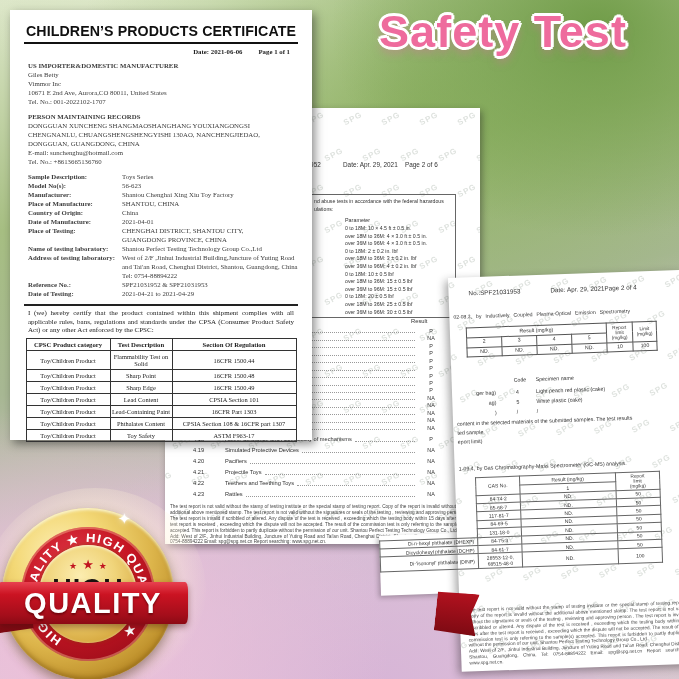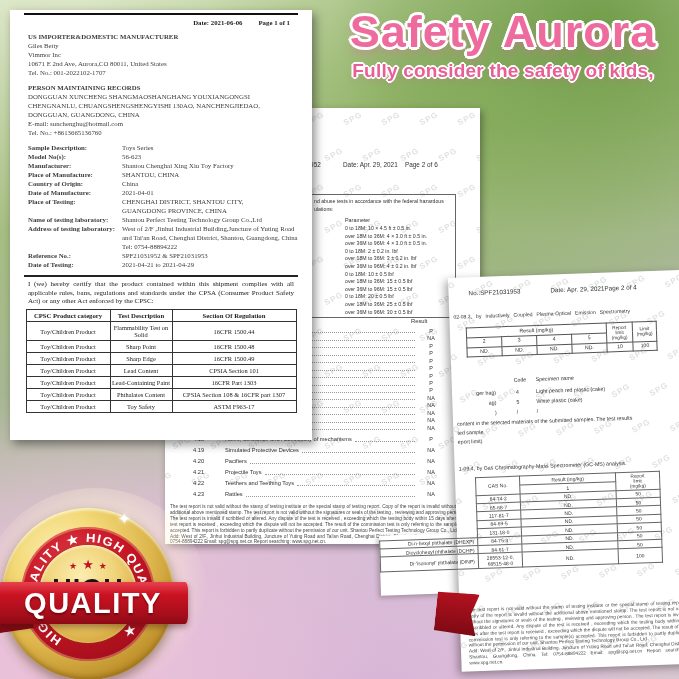--- a/index.html
+++ b/index.html
@@ -576,20 +576,21 @@
             <td>ND.</td>
             <td>100</td>
           </tr>
         </tbody>
     </table>
     <div class="doc-footer right-footer">The test report is not valid without the stamp of testing institute or the special stamp of testing report. Copy of the report is invalid without the additional above mentioned stamp. The test report is not valid without the signatures or seals of the testing , reviewing and approving person . The test report is invalid if scribbled or altered. Any dispute of the test is received , exceeding which the testing body within 15 days after the test report is received , exceeding which the dispute will not be accepted. The result of the commission test is only referring to the sample(s) accepted. This report is forbidden to partly duplicate without the permission of our unit. Shantou Perfect Testing Technology Group Co., Ltd
 Add: West of 2/F., Jinhui Industrial Building, Juncture of Yuting Road and Tai'an Road, Chenghai District, Shantou, Guangdong, China.  Tel: 0754-88894222   Email: spg@spg.net.cn   Report searching: www.spg.net.cn.</div>
   </section>
 
   <section class="doc cert">
+    <h1>CHILDREN’S PRODUCTS CERTIFICATE</h1>
     <div class="cert-rule"></div>
     <div class="cert-date">
       <span>Date: 2021-06-06</span>
       <span>Page 1 of 1</span>
     </div>
     <div class="blur-block">
       <div class="blur-title">US IMPORTER&amp;DOMESTIC  MANUFACTURER</div>
       <div>
           <div>Giles Betty</div>
           <div>Vimmor Inc</div>
@@ -705,22 +706,21 @@
           <tr>
             <td>Toy/Children Product</td>
             <td>Toy Safety</td>
             <td>ASTM F963-17</td>
           </tr>
         </tbody>
     </table>
   </section>
 
   <div class="headline">
-    <div class="headline-title">Safety Aurora</div>
-    <div class="headline-sub">Fully consider the safety of kids,</div>
+    <div class="headline-title">Safety Test</div>
   </div>
 
   <div class="badge">
     <div class="badge-glow"></div>
     <div class="b-outer"></div>
     <div class="b-red"></div>
     <div class="b-inner"></div>
     <svg class="b-ringtext" viewBox="0 0 134 134">
       <defs>
           <path id="ringp" d="M 41 112 A 52 52 0 1 1 93 112" fill="none"></path>

